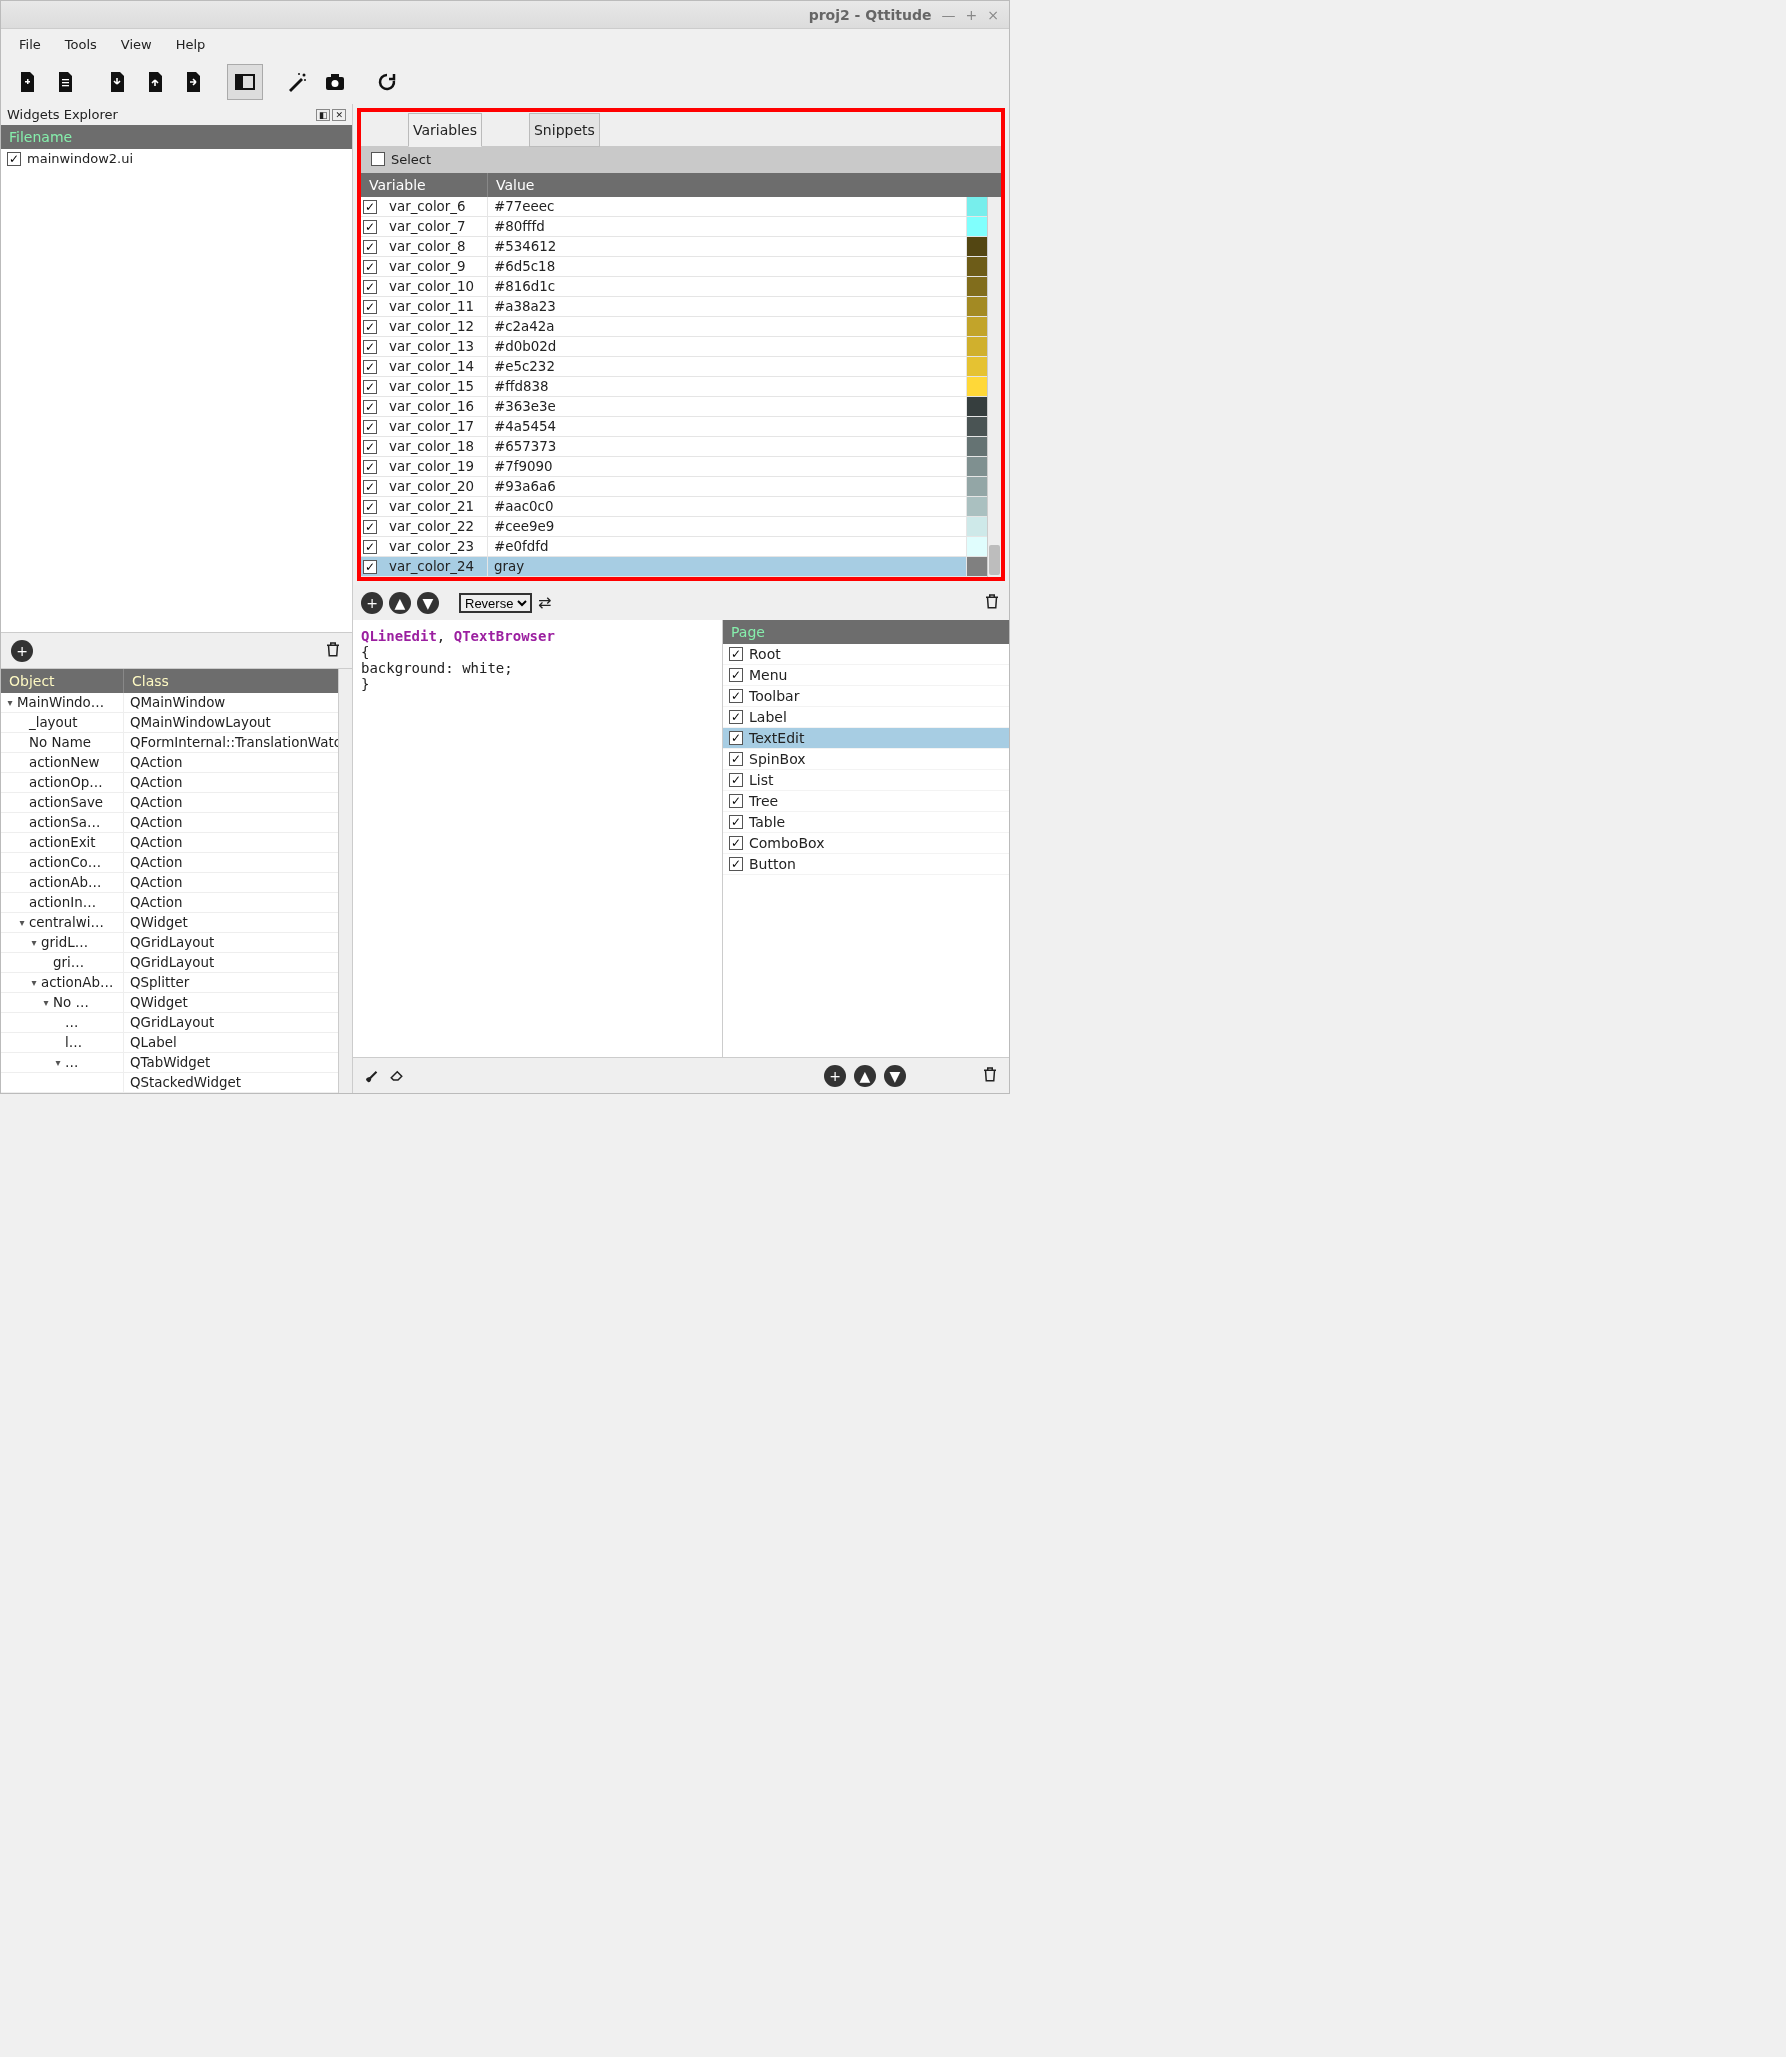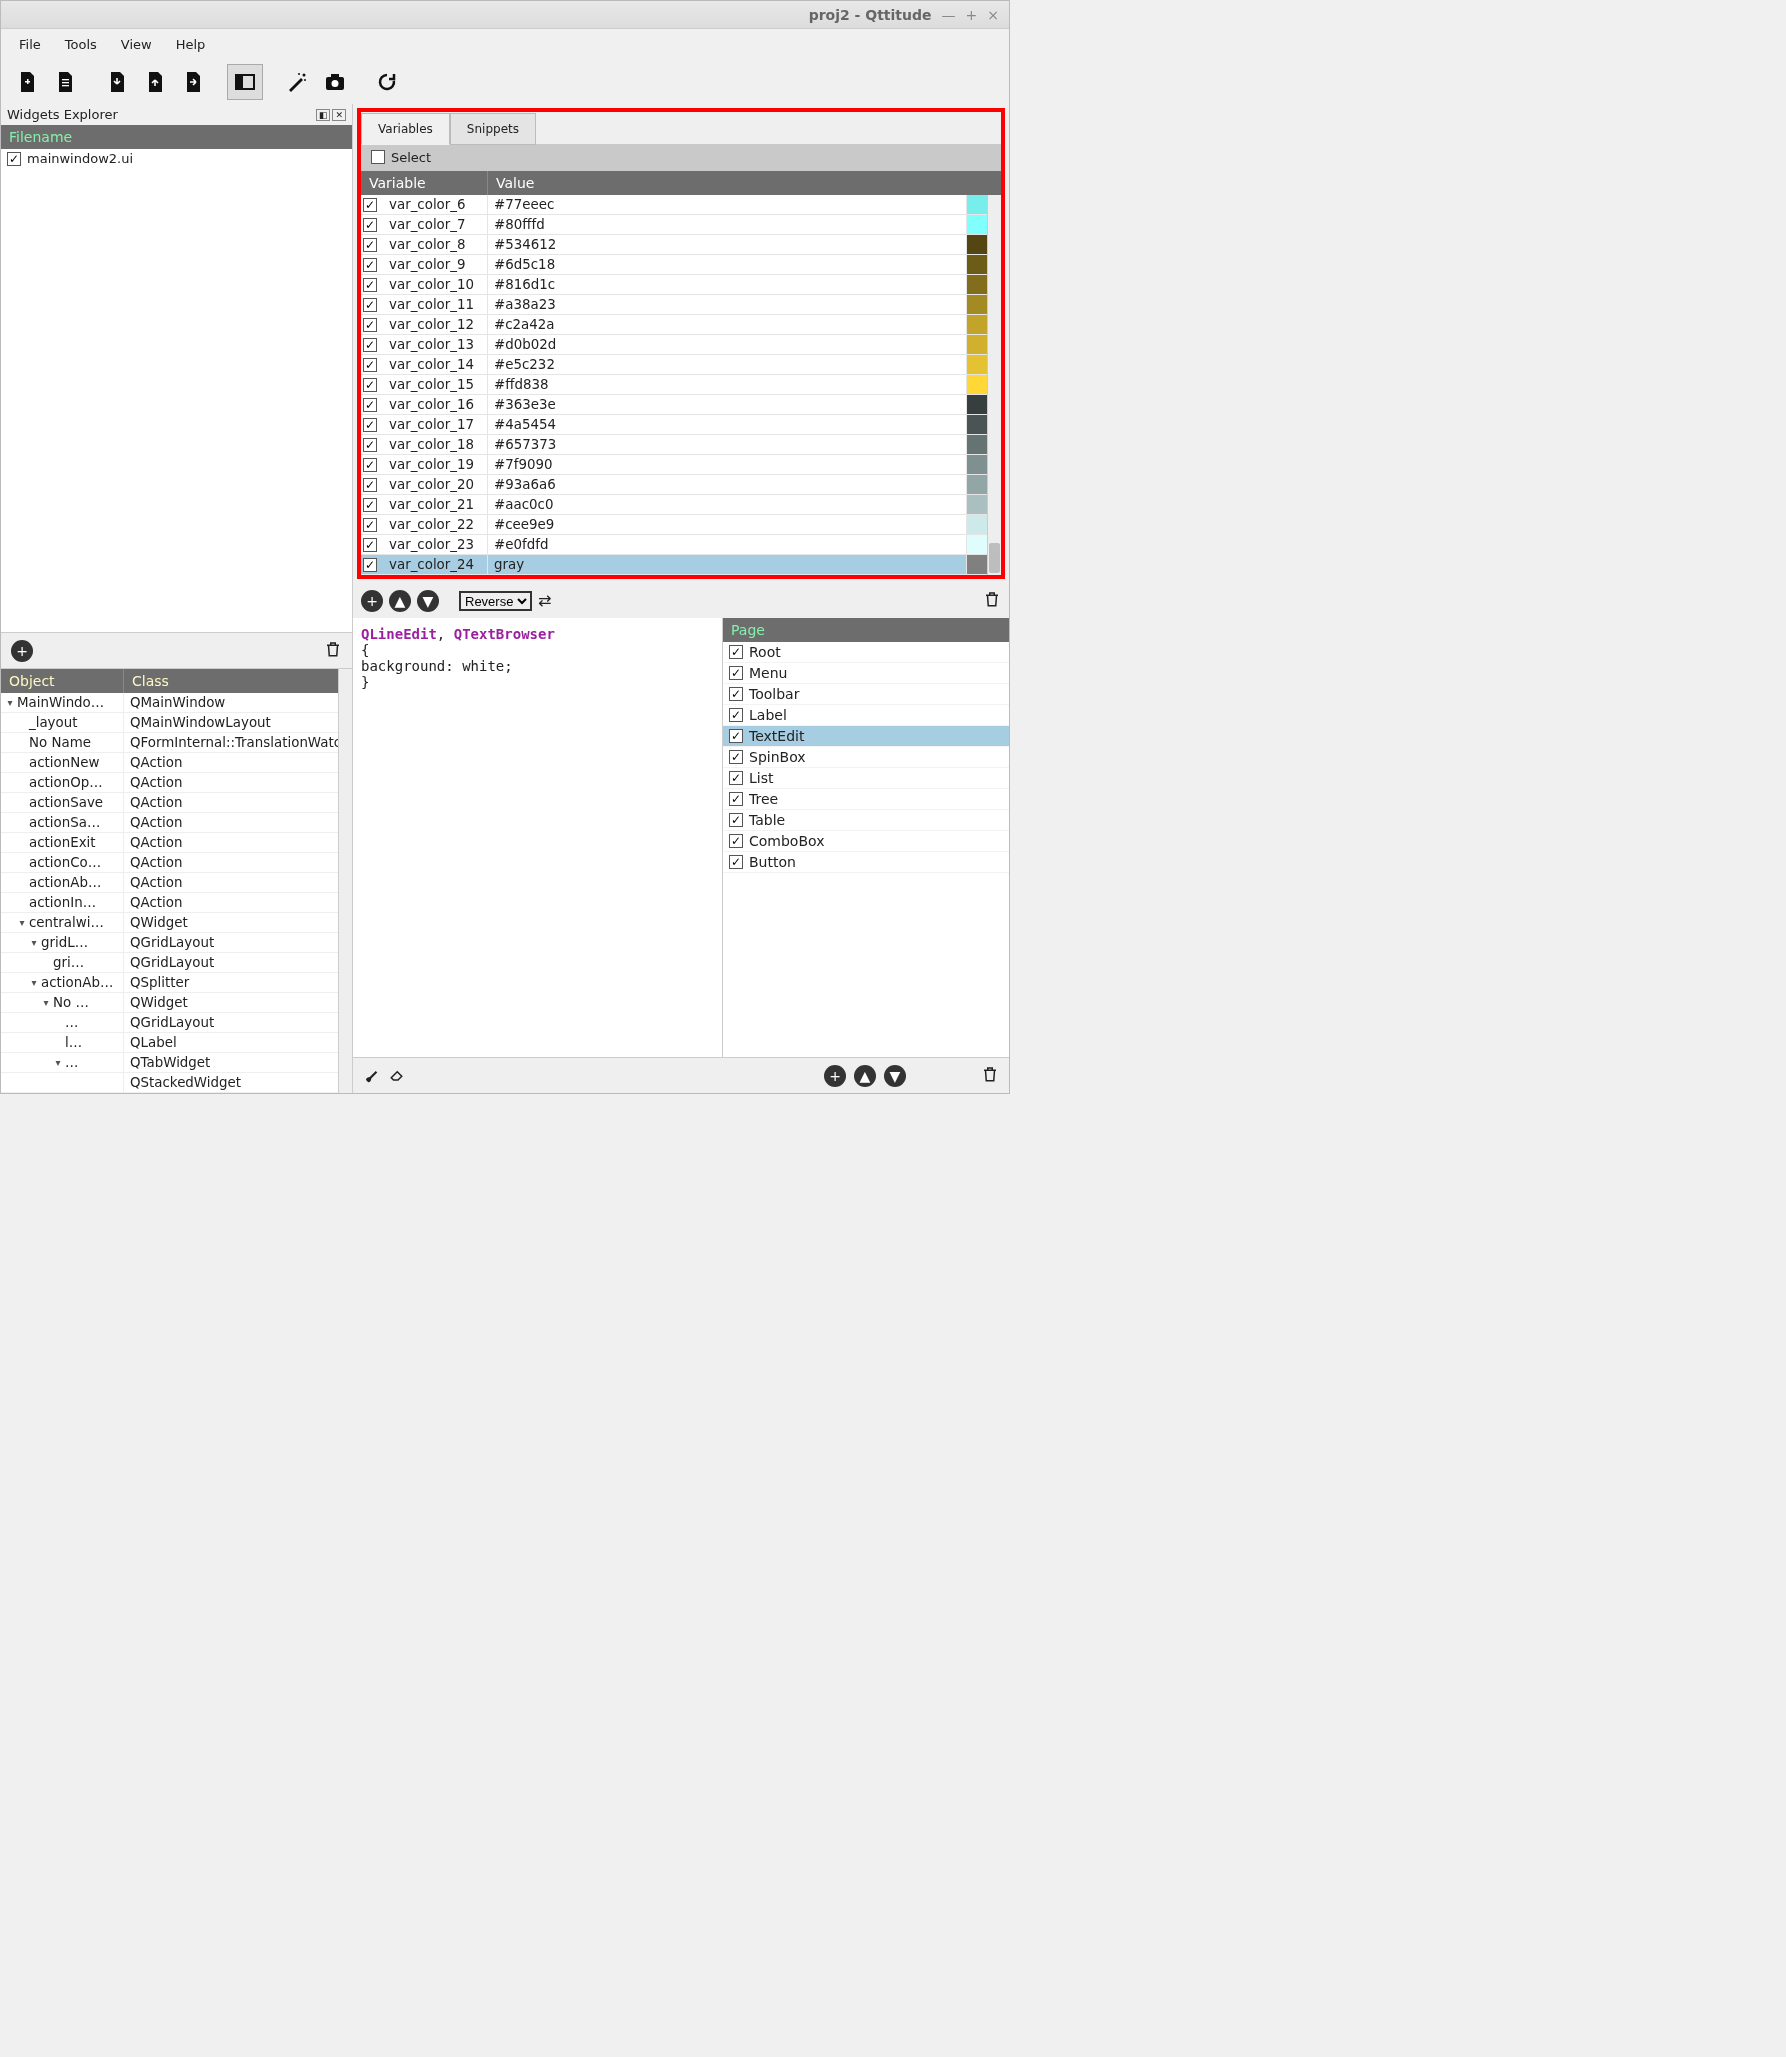--- a/index.html
+++ b/index.html
@@ -38,21 +38,21 @@
   .ot-header .c1 { width: 123px; padding:4px 8px; border-right:1px solid #888; }
   .ot-header .c2 { flex:1; padding:4px 8px; }
   .ot-row { display:flex; border-bottom:1px solid #eee; font-size:13.4px; }
   .ot-row .c1 { width: 123px; padding:2px 4px; display:flex; align-items:center; overflow:hidden; white-space:nowrap; border-right:1px solid #eee; }
   .ot-row .c2 { flex:1; padding:2px 6px; overflow:hidden; white-space:nowrap; }
   .tree-arrow { display:inline-block; width:10px; text-align:center; color:#555; font-size:10px; margin-right:2px; cursor:pointer; flex-shrink:0; }
   .scrollbar-v { width:14px; background:#eee; border-left:1px solid #ccc; }
 
   .highlight-box { border: 4px solid #ff0000; margin: 4px; }
   .tabs { display:flex; background:#efefef; }
-  .tabs .tab { padding: 8px 16px; border: 1px solid #bbb; background:#e4e4e4; cursor:pointer; font-size:12px; position:relative; top:1px; }
+  .tabs .tab { padding: 8px 4px; border: 1px solid #bbb; background:#e4e4e4; cursor:pointer; font-size:14px; position:relative; top:1px;margin-left:47px; }
   .tabs .tab.active { background:#f0f0f0; border-bottom:1px solid #f0f0f0; }
   .select-all-row { display:flex; align-items:flex-start; padding:6px 10px; background:#c9c9c9; }
   .var-table { background:#fff; }
   .var-hdr { display:flex; background:#6d6d6d; color:#fff; font-size:14px; }
   .var-hdr .vc1 { width: 127px; padding:4px 8px; border-right:1px solid #888; }
   .var-hdr .vc2 { flex:1; padding:4px 8px; }
   .var-body { position:relative; display:flex; }
   .var-rows { flex:1; }
   .var-row { display:flex; align-items:center; border-bottom:1px solid #e5e5e5; font-size:13.4px; }
   .var-row .vc0 { width:24px; display:flex; align-items:center; justify-content:center; padding:2px 0; }

